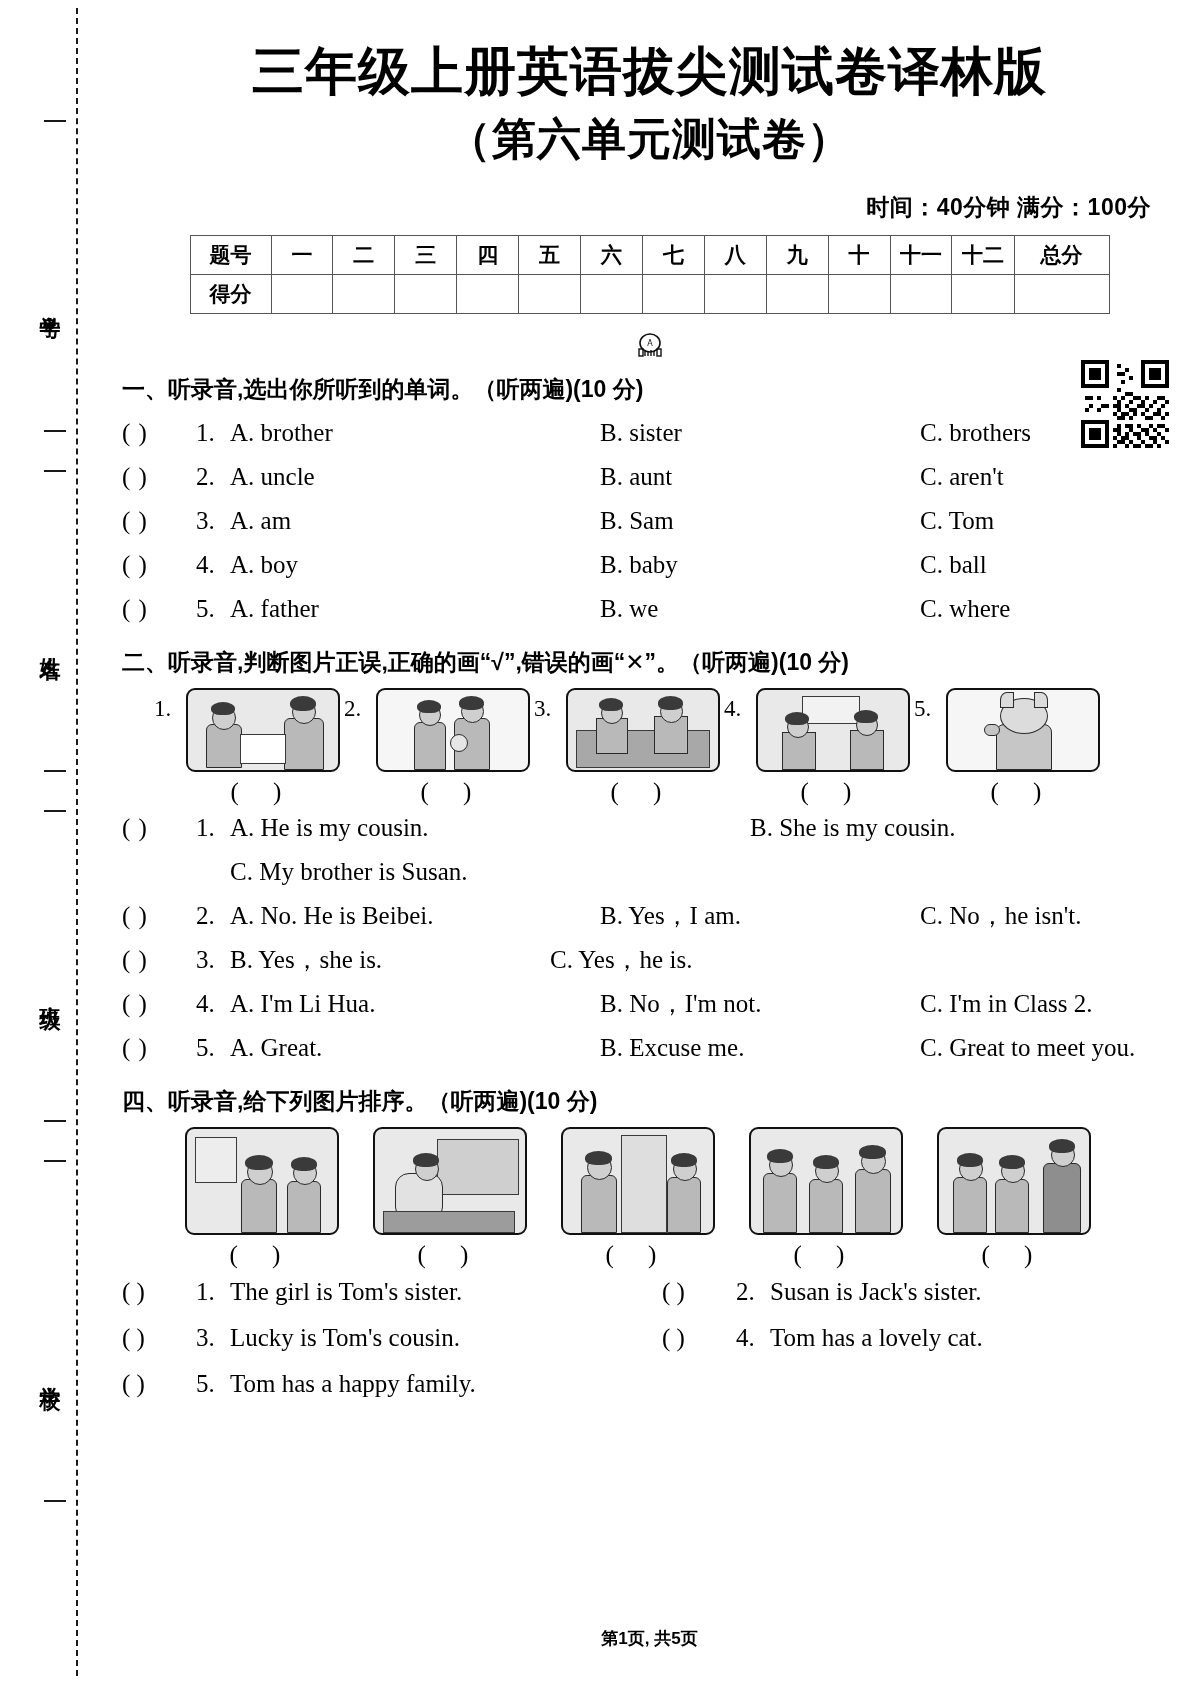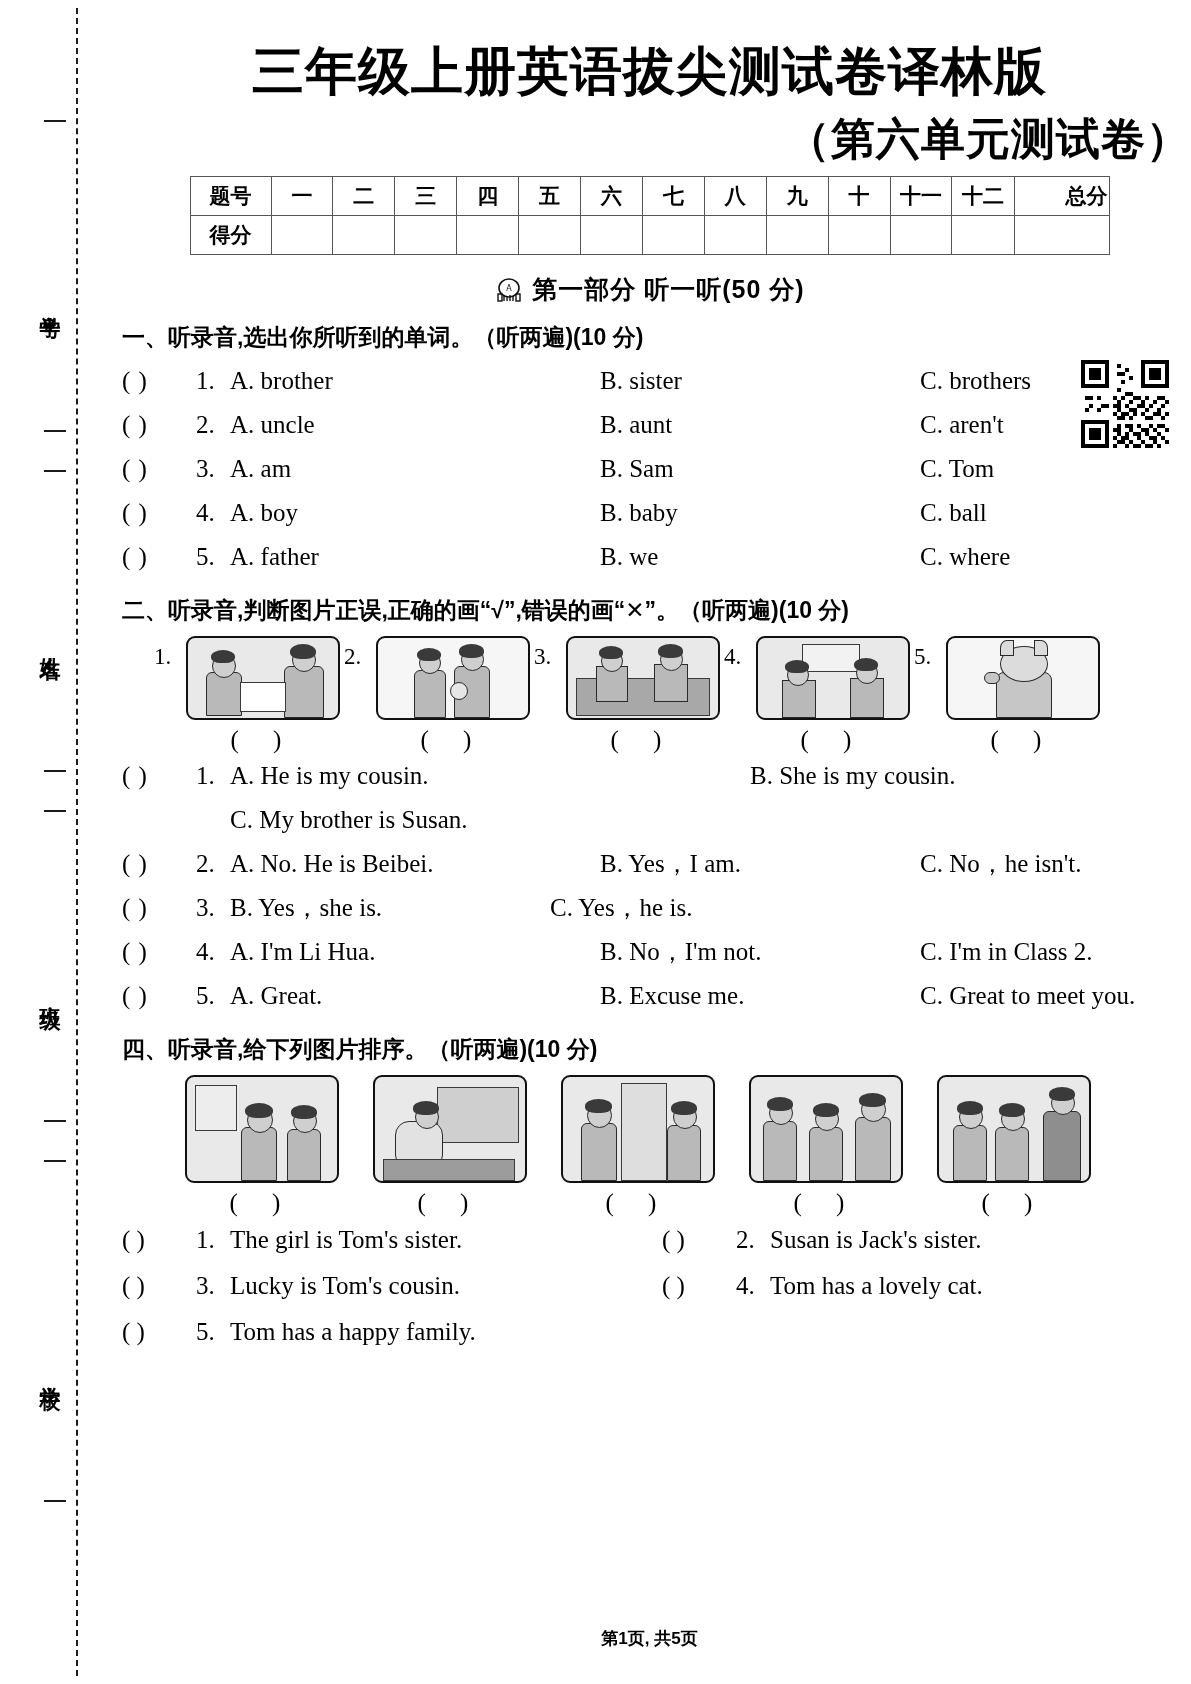--- a/index.html
+++ b/index.html
@@ -57,21 +57,21 @@
   .title1 {
     text-align: center;
     font-family: "Liberation Sans", "DejaVu Sans", sans-serif;
     font-weight: bold;
     font-size: 52px;
     letter-spacing: 1px;
     margin-top: 42px;
     line-height: 1.15;
   }
   .title2 {
-    text-align: right;
+    text-align: center;
     font-family: "Liberation Sans", "DejaVu Sans", sans-serif;
     font-weight: bold;
     font-size: 44px;
     letter-spacing: 1px;
     margin-top: 12px;
     line-height: 1.15;
   }
 
   .meta-line {
     text-align: right;
@@ -93,21 +93,21 @@
   .score-table td {
     border: 1px solid #555;
     height: 36px;
     text-align: center;
     vertical-align: middle;
     font-family: "Liberation Sans", "DejaVu Sans", sans-serif;
     font-size: 21px;
     font-weight: bold;
   }
   .score-table td.head-cell { width: 78px; }
-  .score-table td.total-cell { width: 92px; text-align: right; }
+  .score-table td.total-cell { width: 92px; }
 
   
   .part-header {
     display: flex;
     align-items: center;
     justify-content: center;
     margin-top: 18px;
     gap: 8px;
   }
   .audio-icon {
@@ -257,20 +257,21 @@
   <div class="seal-tick" style="top:1160px"></div>
   <div class="seal-label" style="top:1370px">学校：</div>
   <div class="seal-tick" style="top:1500px"></div>
 </div>
 
 <div class="page">
 
   <div class="title1">三年级上册英语拔尖测试卷译林版</div>
   <div class="title2">（第六单元测试卷）</div>
 
+  <div class="meta-line">时间：40分钟  满分：100分</div>
 
   <table class="score-table">
     <tbody>
         <tr>
       <td class="head-cell">题号</td>
       <td>一</td>
       <td>二</td>
       <td>三</td>
       <td>四</td>
       <td>五</td>
@@ -308,21 +309,20 @@
         <ellipse cx="15" cy="11" rx="10" ry="9" fill="none" stroke="#111" stroke-width="1.6"></ellipse>
         <text x="15" y="14" font-size="8" text-anchor="middle" fill="#111" font-family="DejaVu Sans">A</text>
         <rect x="4" y="17" width="4" height="7" fill="none" stroke="#111" stroke-width="1.4"></rect>
         <rect x="22" y="17" width="4" height="7" fill="none" stroke="#111" stroke-width="1.4"></rect>
         <line x1="10" y1="18" x2="10" y2="24" stroke="#111" stroke-width="1.4"></line>
         <line x1="13" y1="19" x2="13" y2="24" stroke="#111" stroke-width="1.4"></line>
         <line x1="16" y1="18" x2="16" y2="24" stroke="#111" stroke-width="1.4"></line>
         <line x1="19" y1="19" x2="19" y2="24" stroke="#111" stroke-width="1.4"></line>
       </svg>
     </span>
-    <span class="part-header-text">第一部分    听一听(50 分)</span>
   </div>
 
   <div class="qr-inner">
     <svg width="88" height="88" viewBox="0 0 22 22" shape-rendering="crispEdges">
       <rect width="22" height="22" fill="#fff"></rect>
       <g fill="#000">
         <rect x="0" y="0" width="7" height="1"></rect>
           <rect x="0" y="6" width="7" height="1"></rect>
         <rect x="0" y="0" width="1" height="7"></rect>
           <rect x="6" y="0" width="1" height="7"></rect>

